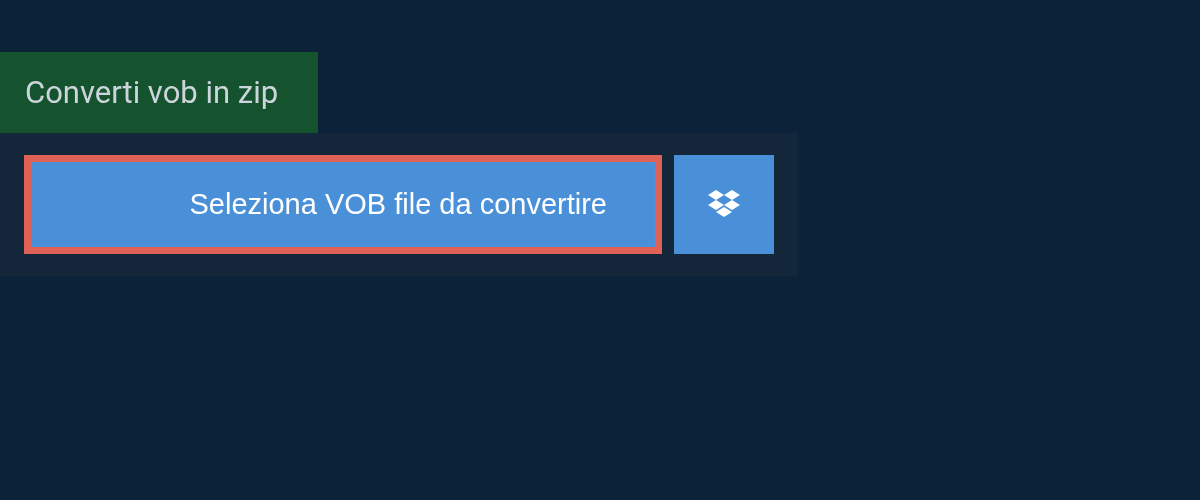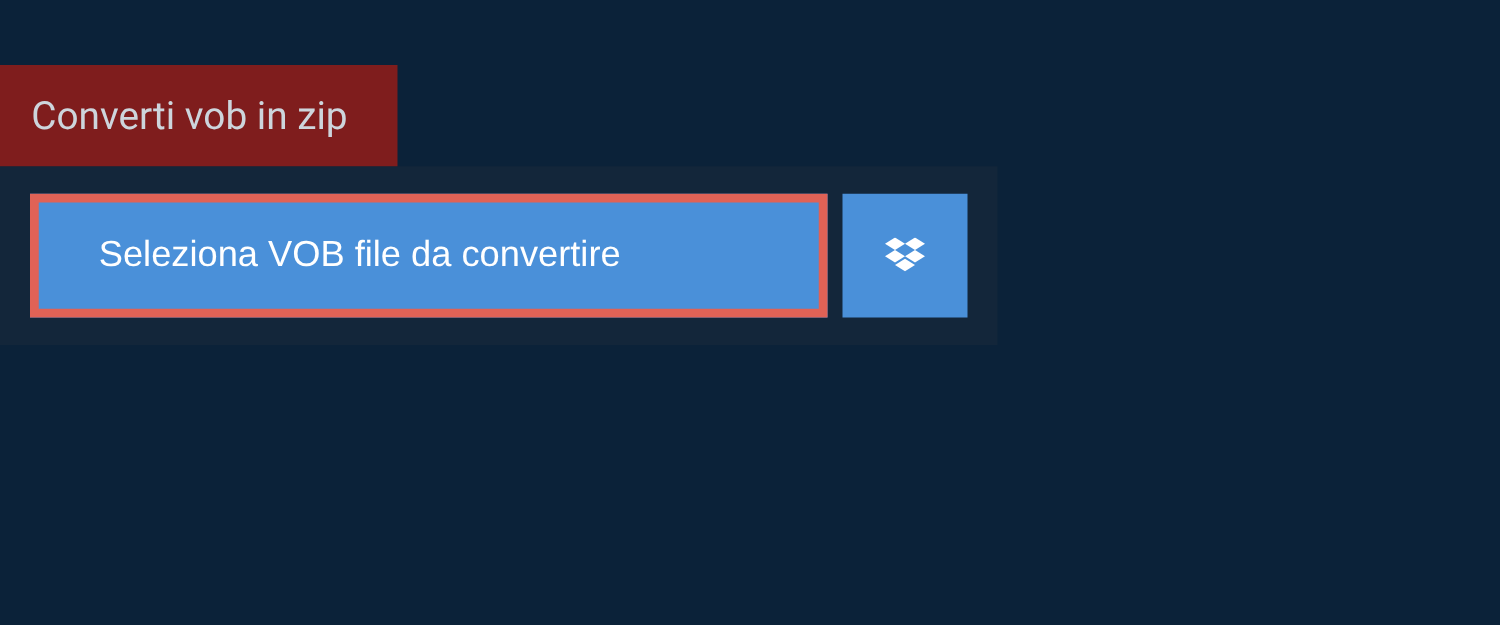--- a/index.html
+++ b/index.html
@@ -8,21 +8,21 @@
       box-sizing: border-box;
     }
     body {
       width: 1200px;
       height: 500px;
       background-color: #0b2239;
       font-family: -apple-system, BlinkMacSystemFont, "Segoe UI", Roboto, sans-serif;
       overflow: hidden;
     }
     .header-tab {
-      background-color: #7f1d1d;
+      background-color: #14532d;
       display: inline-block;
       padding: 22px 40px 22px 25px;
       margin-top: 52px;
     }
     .header-title {
       color: #cdd5dc;
       font-size: 31px;
       font-weight: 400;
     }
     .upload-section {
@@ -37,21 +37,21 @@
       background-color: #4a90d9;
       border: 7px solid #e06256;
       color: #ffffff;
       font-size: 29px;
       font-weight: 400;
       padding: 26px 48px;
       cursor: pointer;
       flex: 0 0 auto;
       display: flex;
       align-items: center;
-      justify-content: flex-start;
+      justify-content: flex-end;
       width: 638px;
     }
     .dropbox-button {
       background-color: #4a90d9;
       border: none;
       cursor: pointer;
       display: flex;
       align-items: center;
       justify-content: center;
       flex: 1;

